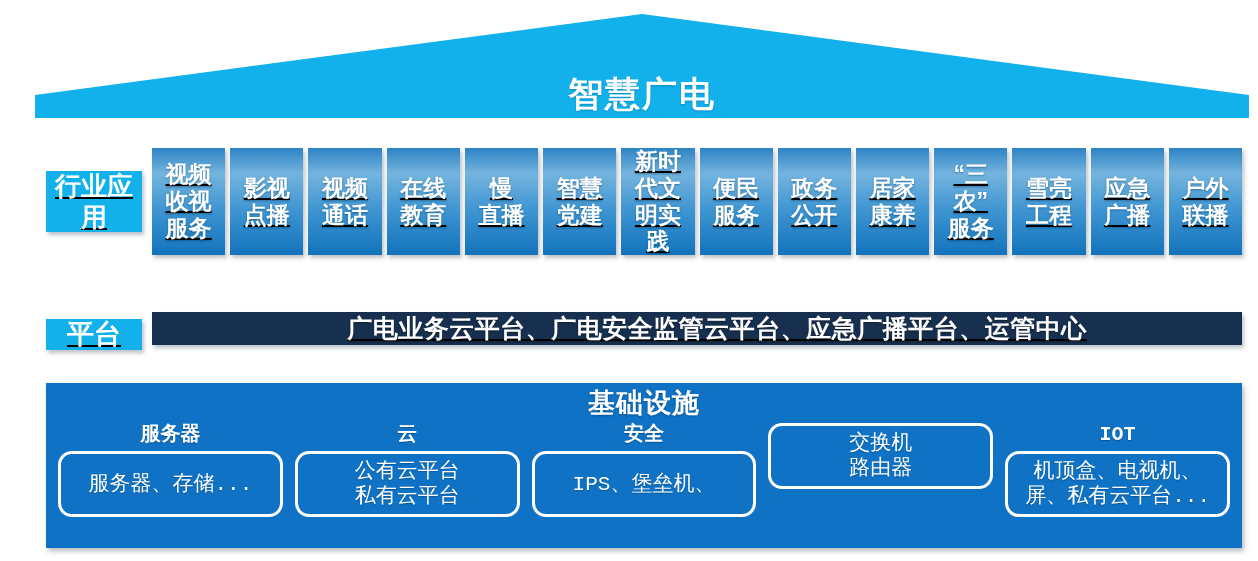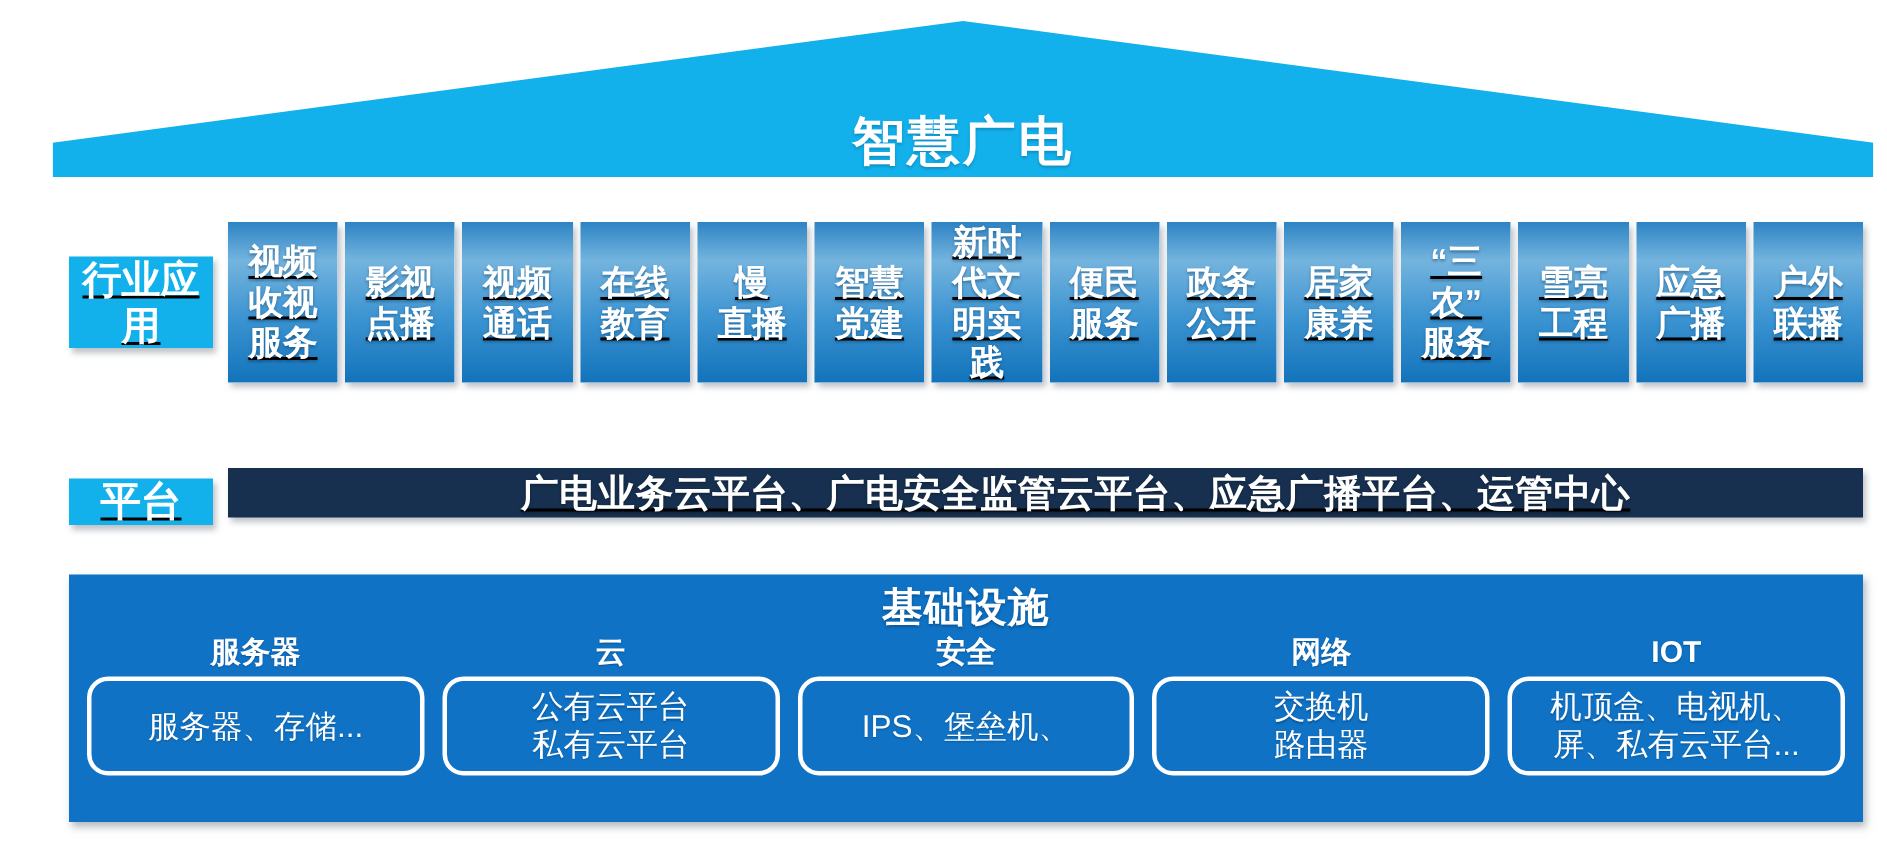--- a/index.html
+++ b/index.html
@@ -156,20 +156,21 @@
   #infra {
     position: absolute;
     left: 33px;
     top: 383px;
     width: 1196px;
     height: 165px;
     background: #0F72C4;
     box-shadow: 2px 3px 5px rgba(110,120,130,0.5);
     box-sizing: border-box;
     padding: 6px 12px 12px 12px;
+    font-family: Liberation Mono, monospace;
   }
   .infra-title {
     text-align: center;
     color: #ffffff;
     font-size: 27px;
     font-weight: bold;
     letter-spacing: 1px;
     line-height: 1.2;
     text-shadow: 0 1px 2px rgba(0,40,80,0.4);
     margin-bottom: 2px;
@@ -353,21 +354,20 @@
       <div class="infra-col">
         <div class="infra-col-header">安全</div>
         <div class="infra-box">
           <div>
             <span>IPS、堡垒机、</span>
           </div>
         </div>
       </div>
 
       <div class="infra-col">
-        <div class="infra-col-header">网络</div>
         <div class="infra-box">
           <div>
             <span>交换机</span>
             <span>路由器</span>
           </div>
         </div>
       </div>
 
       <div class="infra-col">
         <div class="infra-col-header">IOT</div>

